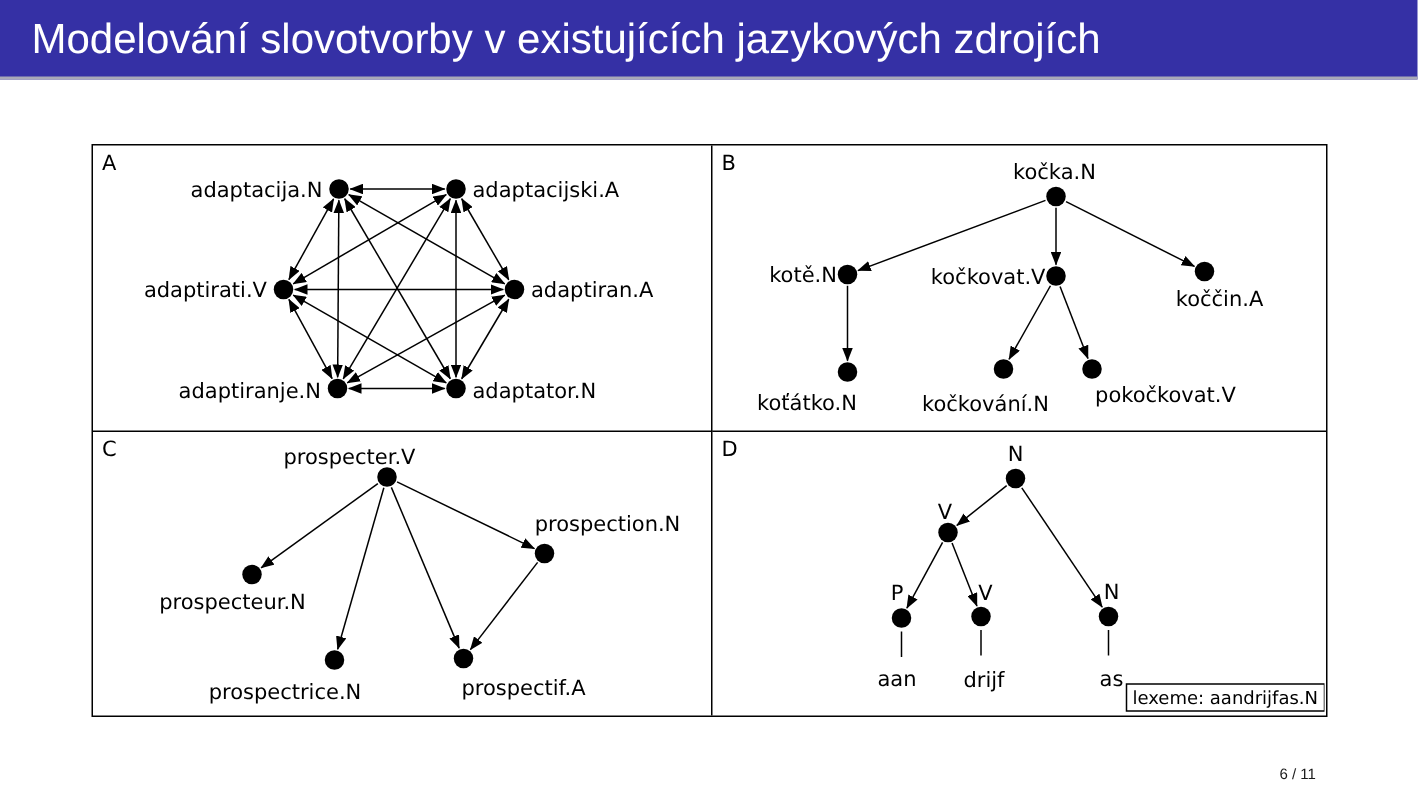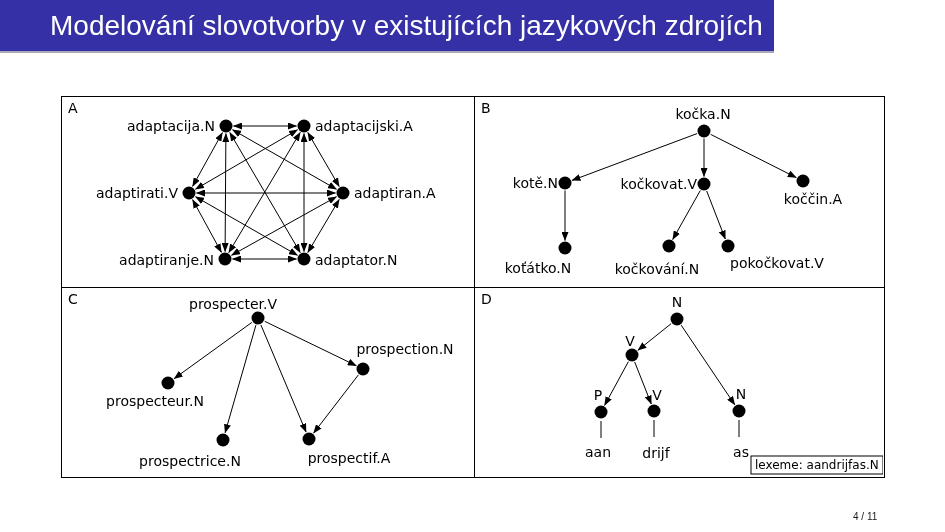--- a/index.html
+++ b/index.html
@@ -1,23 +1,23 @@
 <!DOCTYPE html>
 <html><head>
 <meta charset="utf-8">
 <style>
   html,body{margin:0;padding:0;}
   body{
     width:945px;height:532px;position:relative;overflow:hidden;
     background:#ffffff;font-family:"DejaVu Sans",sans-serif;
   }
   .titlebar{
-    position:absolute;left:0;top:0;width:774px;height:53px;
+    position:absolute;left:0;top:0;width:945px;height:53px;
     background:#3530a5;border-bottom:2px solid #a9a9b8;
-    display:flex;align-items:center;box-sizing:border-box;padding-left:29px;
+    display:flex;align-items:center;box-sizing:border-box;
   }
   .titlebar .title-text{
     color:#ffffff;font-size:28px;margin-left:21px;white-space:nowrap;
     font-family:"Liberation Sans",sans-serif;letter-spacing:0px;
   }
   .panel-box{
     position:absolute;left:61px;top:96px;width:822px;height:380px;
     border:1px solid #000;background:#fff;
   }
   .cell{position:absolute;box-sizing:border-box;}
@@ -174,15 +174,15 @@
           <text x="266" y="111" text-anchor="middle" class="glabel">N</text>
           <text x="123" y="169" text-anchor="middle" class="glabel">aan</text>
           <text x="181" y="170" text-anchor="middle" class="glabel">drijf</text>
           <text x="266" y="169" text-anchor="middle" class="glabel">as</text>
           <rect x="276" y="168" width="132" height="18" fill="#fff" stroke="#000000" stroke-width="1"></rect>
           <text x="280" y="181" class="notelabel">lexeme: aandrijfas.N</text>
         </svg>
     </div>
   </div>
 
-  <div class="pagenum">4 / 11</div>
+  <div class="pagenum">6 / 11</div>
 
 </div>
 
 </body></html>

